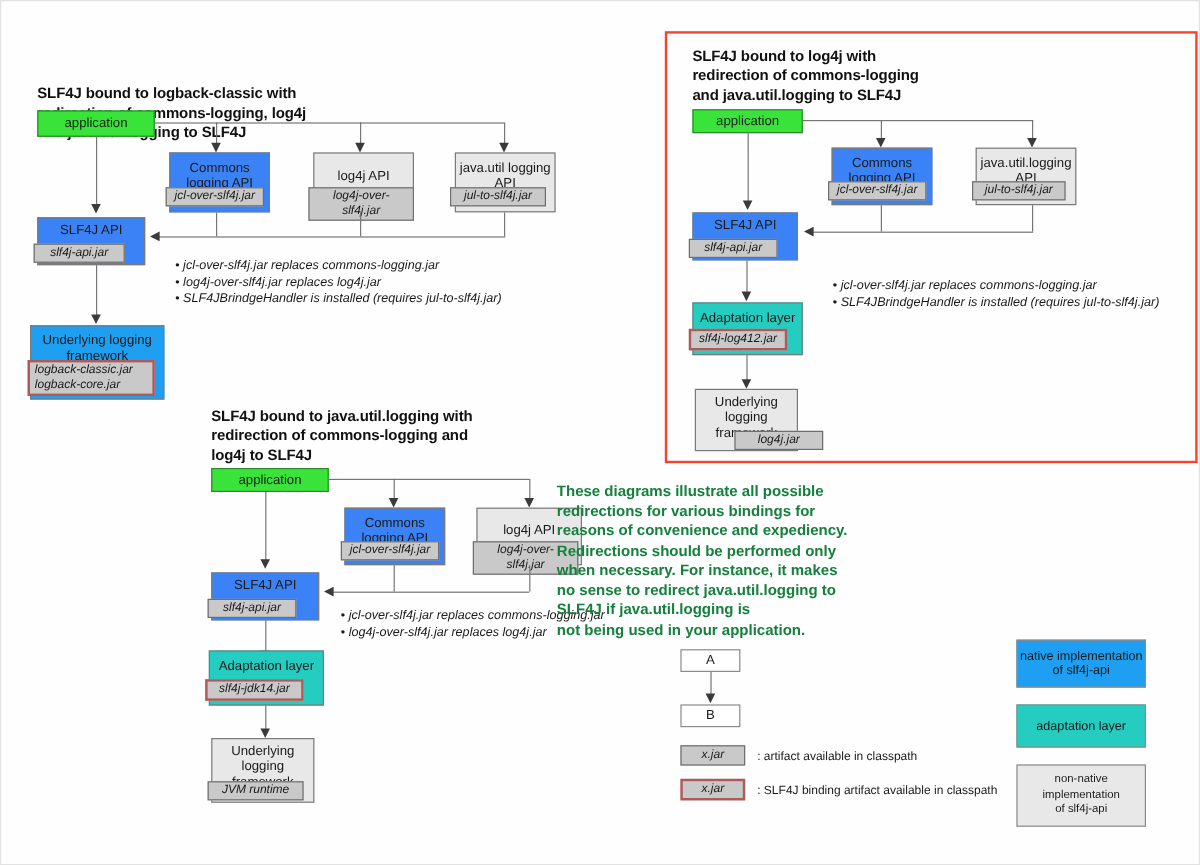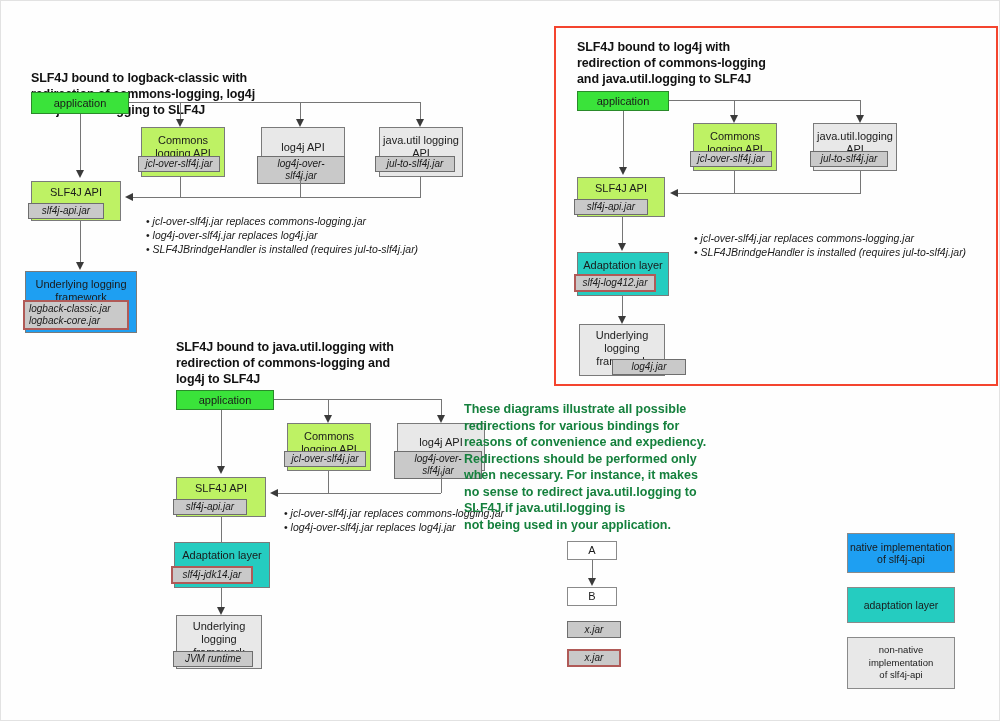--- a/index.html
+++ b/index.html
@@ -35,21 +35,21 @@
     color:#1a1a1a;
     display:block;
     position:absolute;
   }
   .node .ntext{
     display:block;
     padding-top:6px;
     white-space:pre-line;
   }
   .node.green{background:#3ae33a;border-color:#2a8a2a;}
-  .node.lightblue{background:#bef264;}
+  .node.lightblue{background:#3b82f6;}
   .node.blue{background:#1e9ff2;}
   .node.teal{background:#25ccc0;}
   .node.gray{background:#e8e8e8;}
 
   
   .jar{
     position:absolute;
     background:#c9c9c9;
     border:1px solid #6e6e6e;
     font-size:10px;line-height:12px;
@@ -327,22 +327,24 @@
   <div class="legend-box abs" style="left:566px;top:540px;width:50px;height:19px;">
     <span>A</span>
   </div>
   <div class="ln lnv abs" style="left:591px;top:559px;height:20px;"></div>
   <div class="arrow-d abs" style="left:587px;top:577px;"></div>
   <div class="legend-box abs" style="left:566px;top:586px;width:50px;height:19px;">
     <span>B</span>
   </div>
 
   <div class="jar abs" style="left:566px;top:620px;width:54px;height:17px;padding-top:2px;">x.jar</div>
+  <div class="abs legend-desc" style="left:630px;top:624px;width:260px;">: artifact available in classpath</div>
 
   <div class="jar binding abs" style="left:566px;top:648px;width:54px;height:18px;padding-top:1px;">x.jar</div>
+  <div class="abs legend-desc" style="left:630px;top:653px;width:300px;">: SLF4J binding artifact available in classpath</div>
 
   <div class="swatch s2 abs" style="left:846px;top:532px;width:108px;height:40px;">
     <span>native implementation
 of slf4j-api</span>
   </div>
   <div class="swatch s3 abs" style="left:846px;top:586px;width:108px;height:36px;">
     <span>adaptation layer</span>
   </div>
   <div class="swatch s4 abs" style="left:846px;top:636px;width:108px;height:52px;">
     <span>non-native implementation

